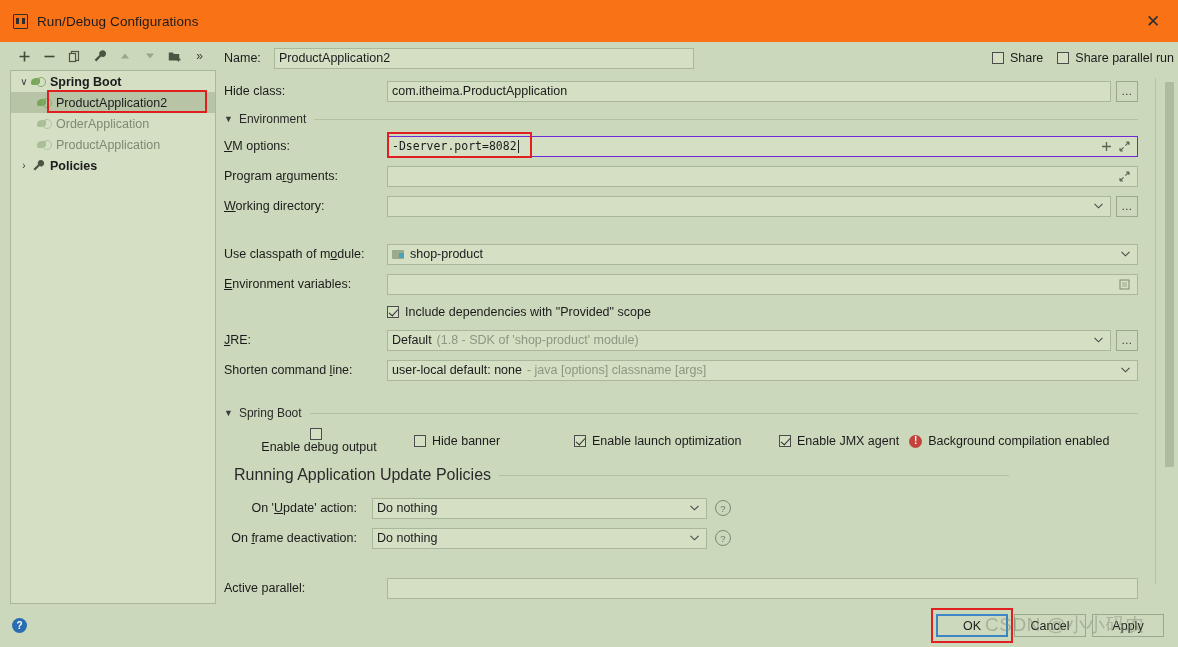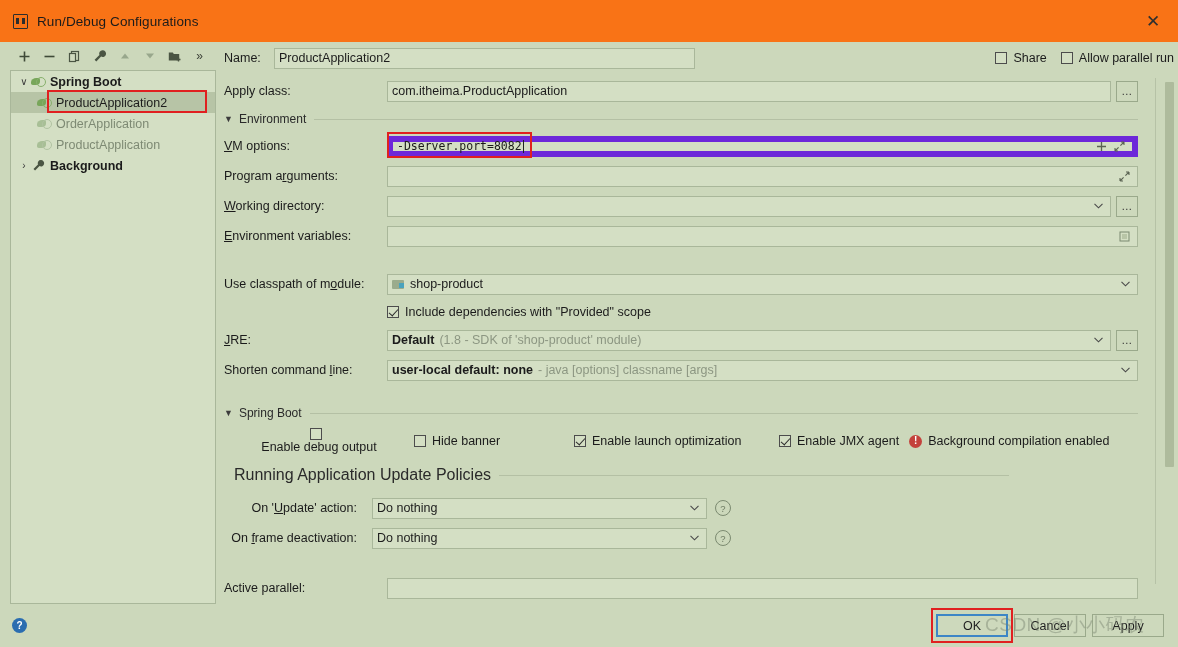--- a/index.html
+++ b/index.html
@@ -175,21 +175,21 @@
     border: 1px solid #a9b79a;
     box-sizing: border-box;
     display: flex;
     align-items: center;
     padding: 0 4px;
     font-size: 12.5px;
     color: #1b1b1b;
     position: relative;
   }
   .fld.focused {
-    border: 6px solid #6d28d9;
+    border: 1px solid #6d28d9;
   }
   .fld.mono { font-family: "DejaVu Sans Mono", monospace; font-size:11.5px; }
   .grow { flex: 1 1 auto; min-width: 0; }
   .btn-dots {
     width: 22px; height: 21px;
     flex: 0 0 22px;
     margin-left: 5px;
     border: 1px solid #9aa98b;
     background: #cdd9bc;
     box-sizing: border-box;
@@ -281,21 +281,21 @@
   }
   .module-icon .a {
     position:absolute; left:0; top:1px; width:12px; height:9px;
     background:#9aab8c; border-radius:1px;
   }
   .module-icon .b {
     position:absolute; left:7px; top:4px; width:5px; height:5px;
     background:#4aa3bd;
   }
   .dim-txt { color: #8c9682; }
-  .bold-txt { font-weight: bold; }
+  .bold-txt { font-weight: normal; }
 
   
   .vscroll {
     position: absolute;
     right: 4px; top: 4px;
     width: 9px; height: 470px;
   }
   .vscroll .thumb {
     position: absolute;
     top: 0; left: 0;
@@ -463,52 +463,52 @@
         <span class="tree-label-dim">ProductApplication</span>
       </div>
 
       <div class="tree-row" style="padding-left:6px;">
         <span class="tw">›</span>
         <span class="wrench-icon">
           <svg width="13" height="13" viewBox="0 0 14 14">
               <path d="M9.5 1.2a3.4 3.4 0 0 0-3.1 4.7L1.6 10.7l1.7 1.7 4.8-4.8A3.4 3.4 0 1 0 9.5 1.2z" fill="#4a5543"></path>
             </svg>
         </span>
-        <span class="tree-label-bold">Background</span>
+        <span class="tree-label-bold">Policies</span>
       </div>
 
       <div class="red-outline" style="left:36px; top:19px; width:160px; height:23px;"></div>
     </div>
   </div>
 
   <div class="right-panel">
 
     <div class="row" style="margin-top:4px;">
       <span class="lbl" style="width:50px;">Name:</span>
       <div class="fld grow" style="max-width:670px;">ProductApplication2</div>
       <div style="flex:1"></div>
       <label class="cbrow" style="margin-right:14px;">
         <span class="cb"></span>
         <span>Share</span>
       </label>
       <label class="cbrow" style="margin-right:4px;">
         <span class="cb"></span>
-        <span>Allow parallel run</span>
+        <span>Share parallel run</span>
       </label>
     </div>
 
     <div class="vsep" style="top:36px;bottom:20px;right:22px;"></div>
     <div class="vscroll" style="top:40px;">
       <div class="thumb"></div>
     </div>
 
     <div style="padding-right:40px;">
 
       <div class="row" style="margin-top:9px;">
-        <span class="lbl lbl-w">Apply class:</span>
+        <span class="lbl lbl-w">Hide class:</span>
         <div class="fld grow">com.itheima.ProductApplication</div>
         <span class="btn-dots">...</span>
       </div>
 
       <div class="caption">
         <span class="tri">▼</span>
         <span class="cap-txt">Environment</span>
         <span class="cap-line"></span>
       </div>
 
@@ -550,49 +550,49 @@
         <div class="fld grow">
           <span></span>
           <span style="flex:1"></span>
           <span class="caret">
             <svg width="9" height="6" viewBox="0 0 9 6">
                 <path d="M0.5 0.8L4.5 4.8l4-4" stroke="#4a4a4a" stroke-width="1.1" fill="none"></path>
               </svg>
           </span>
         </div>
         <span class="btn-dots">...</span>
-      </div>
-
-      <div class="row">
-        <span class="lbl lbl-w"><u>E</u>nvironment variables:</span>
-        <div class="fld grow">
-          <span></span>
-          <span style="flex:1"></span>
-          <span class="fld-icon">
-            <svg width="11" height="11" viewBox="0 0 11 11">
-              <rect x="1" y="1" width="9" height="9" fill="none" stroke="#7b8a70" stroke-width="1"></rect>
-              <rect x="3" y="3" width="5" height="5" fill="#b8c5a7"></rect>
-            </svg>
-          </span>
-        </div>
       </div>
 
       <div class="row" style="margin-top:24px;">
         <span class="lbl lbl-w">Use classpath of m<u>o</u>dule:</span>
         <div class="fld grow">
           <span class="module-icon">
               <span class="a"></span>
               <span class="b"></span>
             </span>
           <span>shop-product</span>
           <span style="flex:1"></span>
           <span class="caret">
             <svg width="9" height="6" viewBox="0 0 9 6">
                 <path d="M0.5 0.8L4.5 4.8l4-4" stroke="#4a4a4a" stroke-width="1.1" fill="none"></path>
               </svg>
+          </span>
+        </div>
+      </div>
+
+      <div class="row">
+        <span class="lbl lbl-w"><u>E</u>nvironment variables:</span>
+        <div class="fld grow">
+          <span></span>
+          <span style="flex:1"></span>
+          <span class="fld-icon">
+            <svg width="11" height="11" viewBox="0 0 11 11">
+              <rect x="1" y="1" width="9" height="9" fill="none" stroke="#7b8a70" stroke-width="1"></rect>
+              <rect x="3" y="3" width="5" height="5" fill="#b8c5a7"></rect>
+            </svg>
           </span>
         </div>
       </div>
 
       <div class="row" style="min-height:20px;">
         <span class="lbl lbl-w"></span>
         <label class="cbrow">
           <span class="cb checked"></span>
           <span>Include dependencies with "Provided" scope</span>
         </label>

